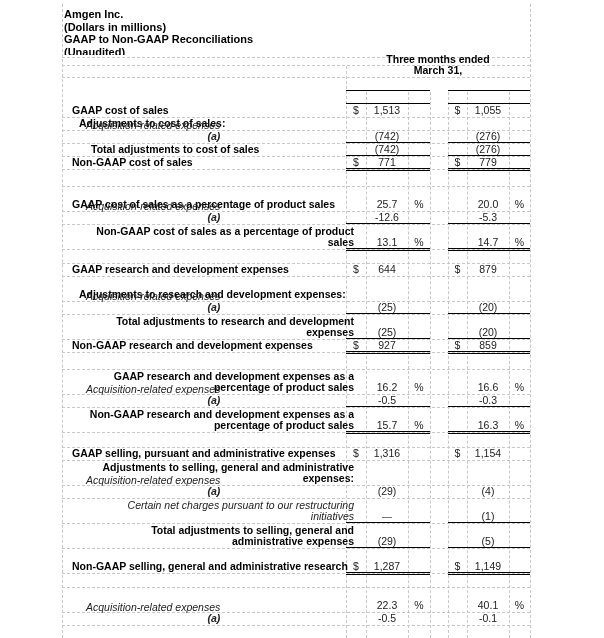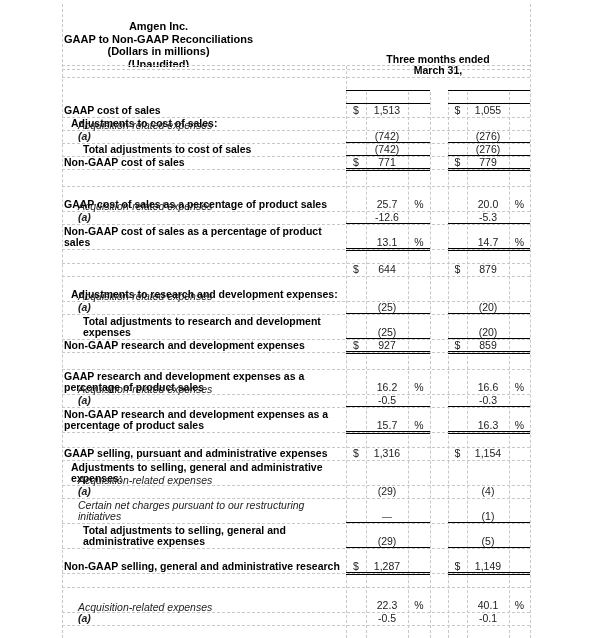--- a/index.html
+++ b/index.html
@@ -2,21 +2,21 @@
 <html><head>
 <meta charset="utf-8">
 <style>
   html, body { margin:0; padding:0; background:#fff; }
   body { width:604px; height:638px; position:relative; overflow:hidden;
          font-family:"Liberation Sans", sans-serif; font-size:10.5px; color:#000; }
   .sheet { position:absolute; left:62px; top:4px; width:468px; height:634px; }
   .vline { position:absolute; top:0; bottom:0; border-left:1px dashed #c8c8c8; }
   .row { position:absolute; left:0; width:468px; border-bottom:1px dashed #c8c8c8; }
   .cell { position:absolute; top:0; bottom:0; display:flex; align-items:flex-end; padding-bottom:1px; box-sizing:border-box; line-height:11px; }
-  .lbl { left:2px; width:282px; }
+  .lbl { left:10px; width:282px;text-align:right; }
   .lbl span { display:block; }
   .b { font-weight:bold; }
   .n { font-weight:normal; color:#222; }
   .ind1 { padding-left:7px; } .ind2 { padding-left:14px;font-style:italic; } .ind3 { padding-left:19px; }
   .d1 { left:284px; width:20px; justify-content:center; }
   .v1 { left:304px; width:42px; justify-content:center; }
   .p1 { left:346px; width:22px; justify-content:center; }
   .d2 { left:386px; width:19px; justify-content:center; }
   .v2 { left:405px; width:42px; justify-content:center; }
   .p2 { left:447px; width:21px; justify-content:center; }
@@ -37,25 +37,25 @@
   <div class="vline" style="left:0"></div>
   <div class="vline" style="left:284px;top:62px"></div>
   <div class="vline" style="left:304px;top:88px"></div>
   <div class="vline" style="left:346px;top:88px"></div>
   <div class="vline" style="left:368px;top:88px"></div>
   <div class="vline" style="left:386px;top:88px"></div>
   <div class="vline" style="left:405px;top:88px"></div>
   <div class="vline" style="left:447px;top:88px"></div>
   <div class="vline" style="left:468px"></div>
 
-  <div class="row" style="top:16px;height:49px;border-bottom:1px dashed #c8c8c8;text-align:center;">
+  <div class="row" style="top:4px;height:49px;border-bottom:1px dashed #c8c8c8;">
     <div class="b" style="position:absolute;left:2px;top:0;line-height:12.5px;font-size:11px;">
       <div>Amgen Inc.</div>
+      <div>(Dollars in millions)</div>
       <div>GAAP to Non-GAAP Reconciliations</div>
-      <div>(Dollars in millions)</div>
       <div style="height:9px;overflow:hidden;">(Unaudited)</div>
     </div>
   </div>
   <div class="row" style="top:50px;height:11px;"></div>
   <div class="row" style="top:48px;height:25px;">
     <div class="hdr" style="top:2px;">
       <div>Three months ended</div>
       <div>March 31,</div>
     </div>
   </div>
@@ -145,20 +145,25 @@
         </div>
         <div class="cell v1 num">13.1</div>
         <div class="cell p1 num">%</div>
         <div class="cell v2 num">14.7</div>
         <div class="cell p2 num">%</div>
       </div>
       <div class="dul1" style="top:244px"></div>
       <div class="dul2" style="top:244px"></div>
       <div class="row" style="top:247px;height:12px;"></div>
       <div class="row" style="top:260px;height:12px;">
+        <div class="cell lbl b ">
+          <span>
+            <span>GAAP research and development expenses</span>
+          </span>
+        </div>
         <div class="cell d1 num">$</div>
         <div class="cell v1 num">644</div>
         <div class="cell d2 num">$</div>
         <div class="cell v2 num">879</div>
       </div>
       <div class="row" style="top:273px;height:24px;">
         <div class="cell lbl b ind1">
           <span>
             <span>Adjustments to research and development expenses:</span>
           </span>

